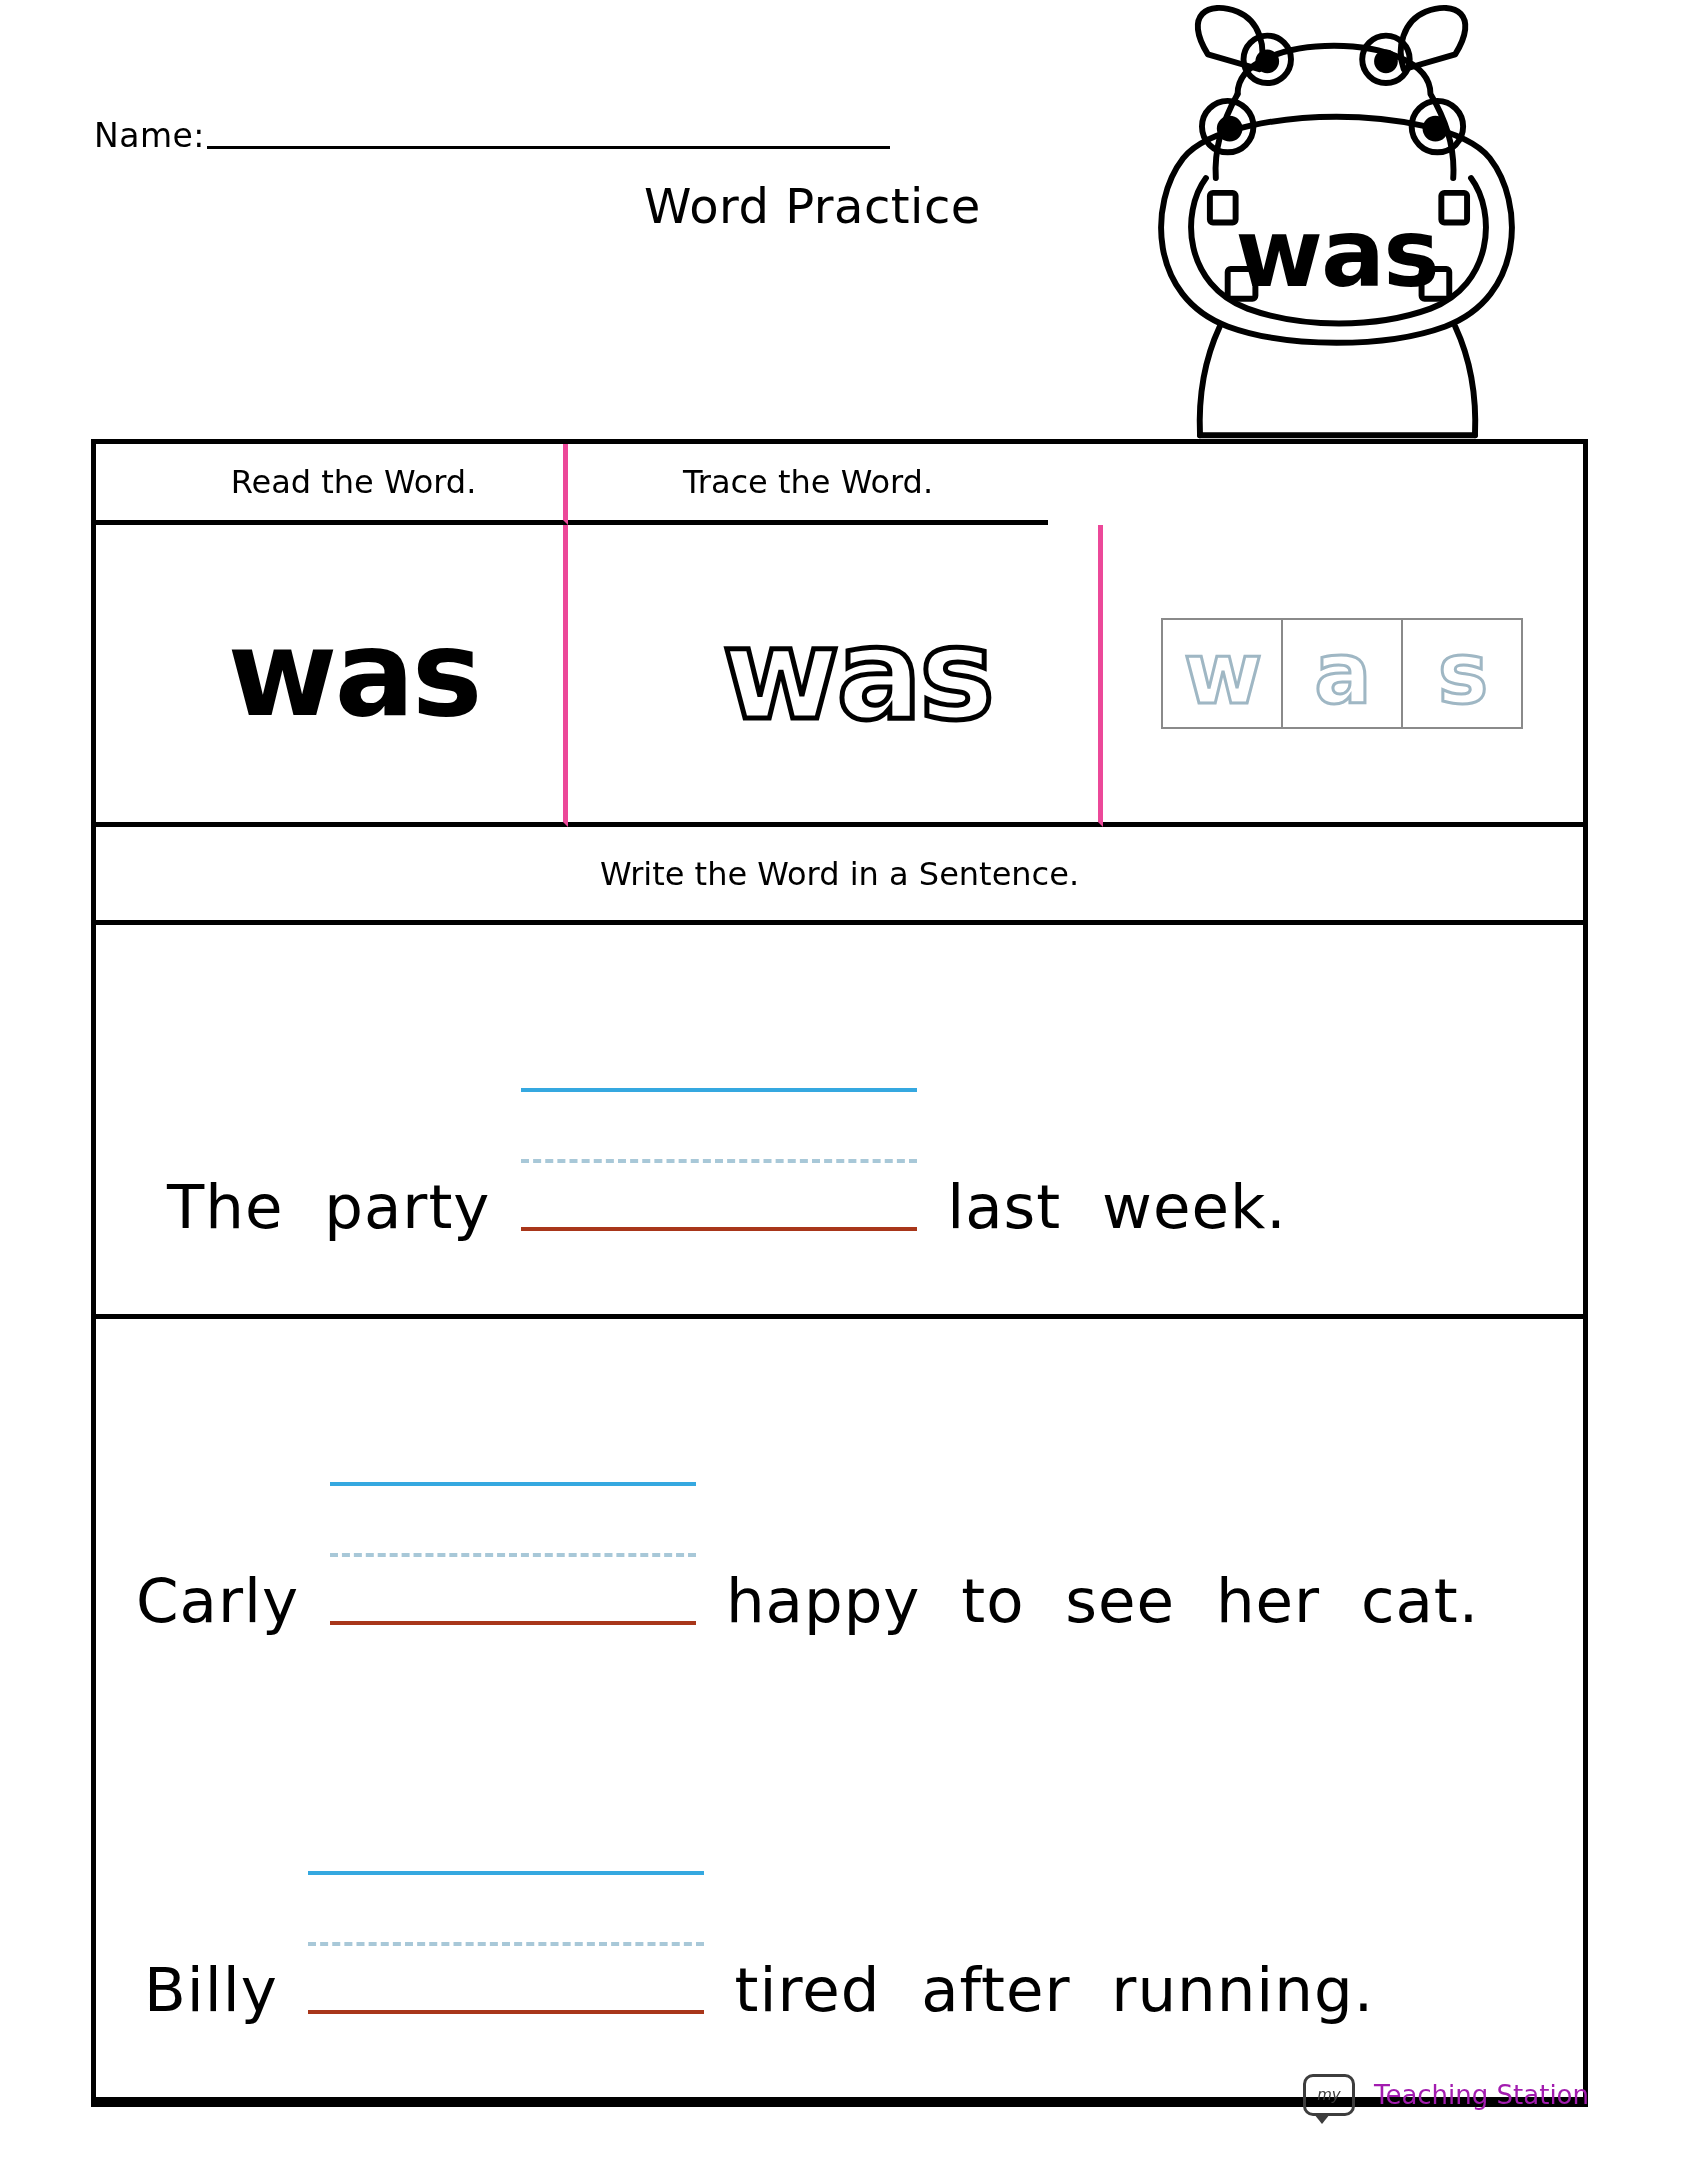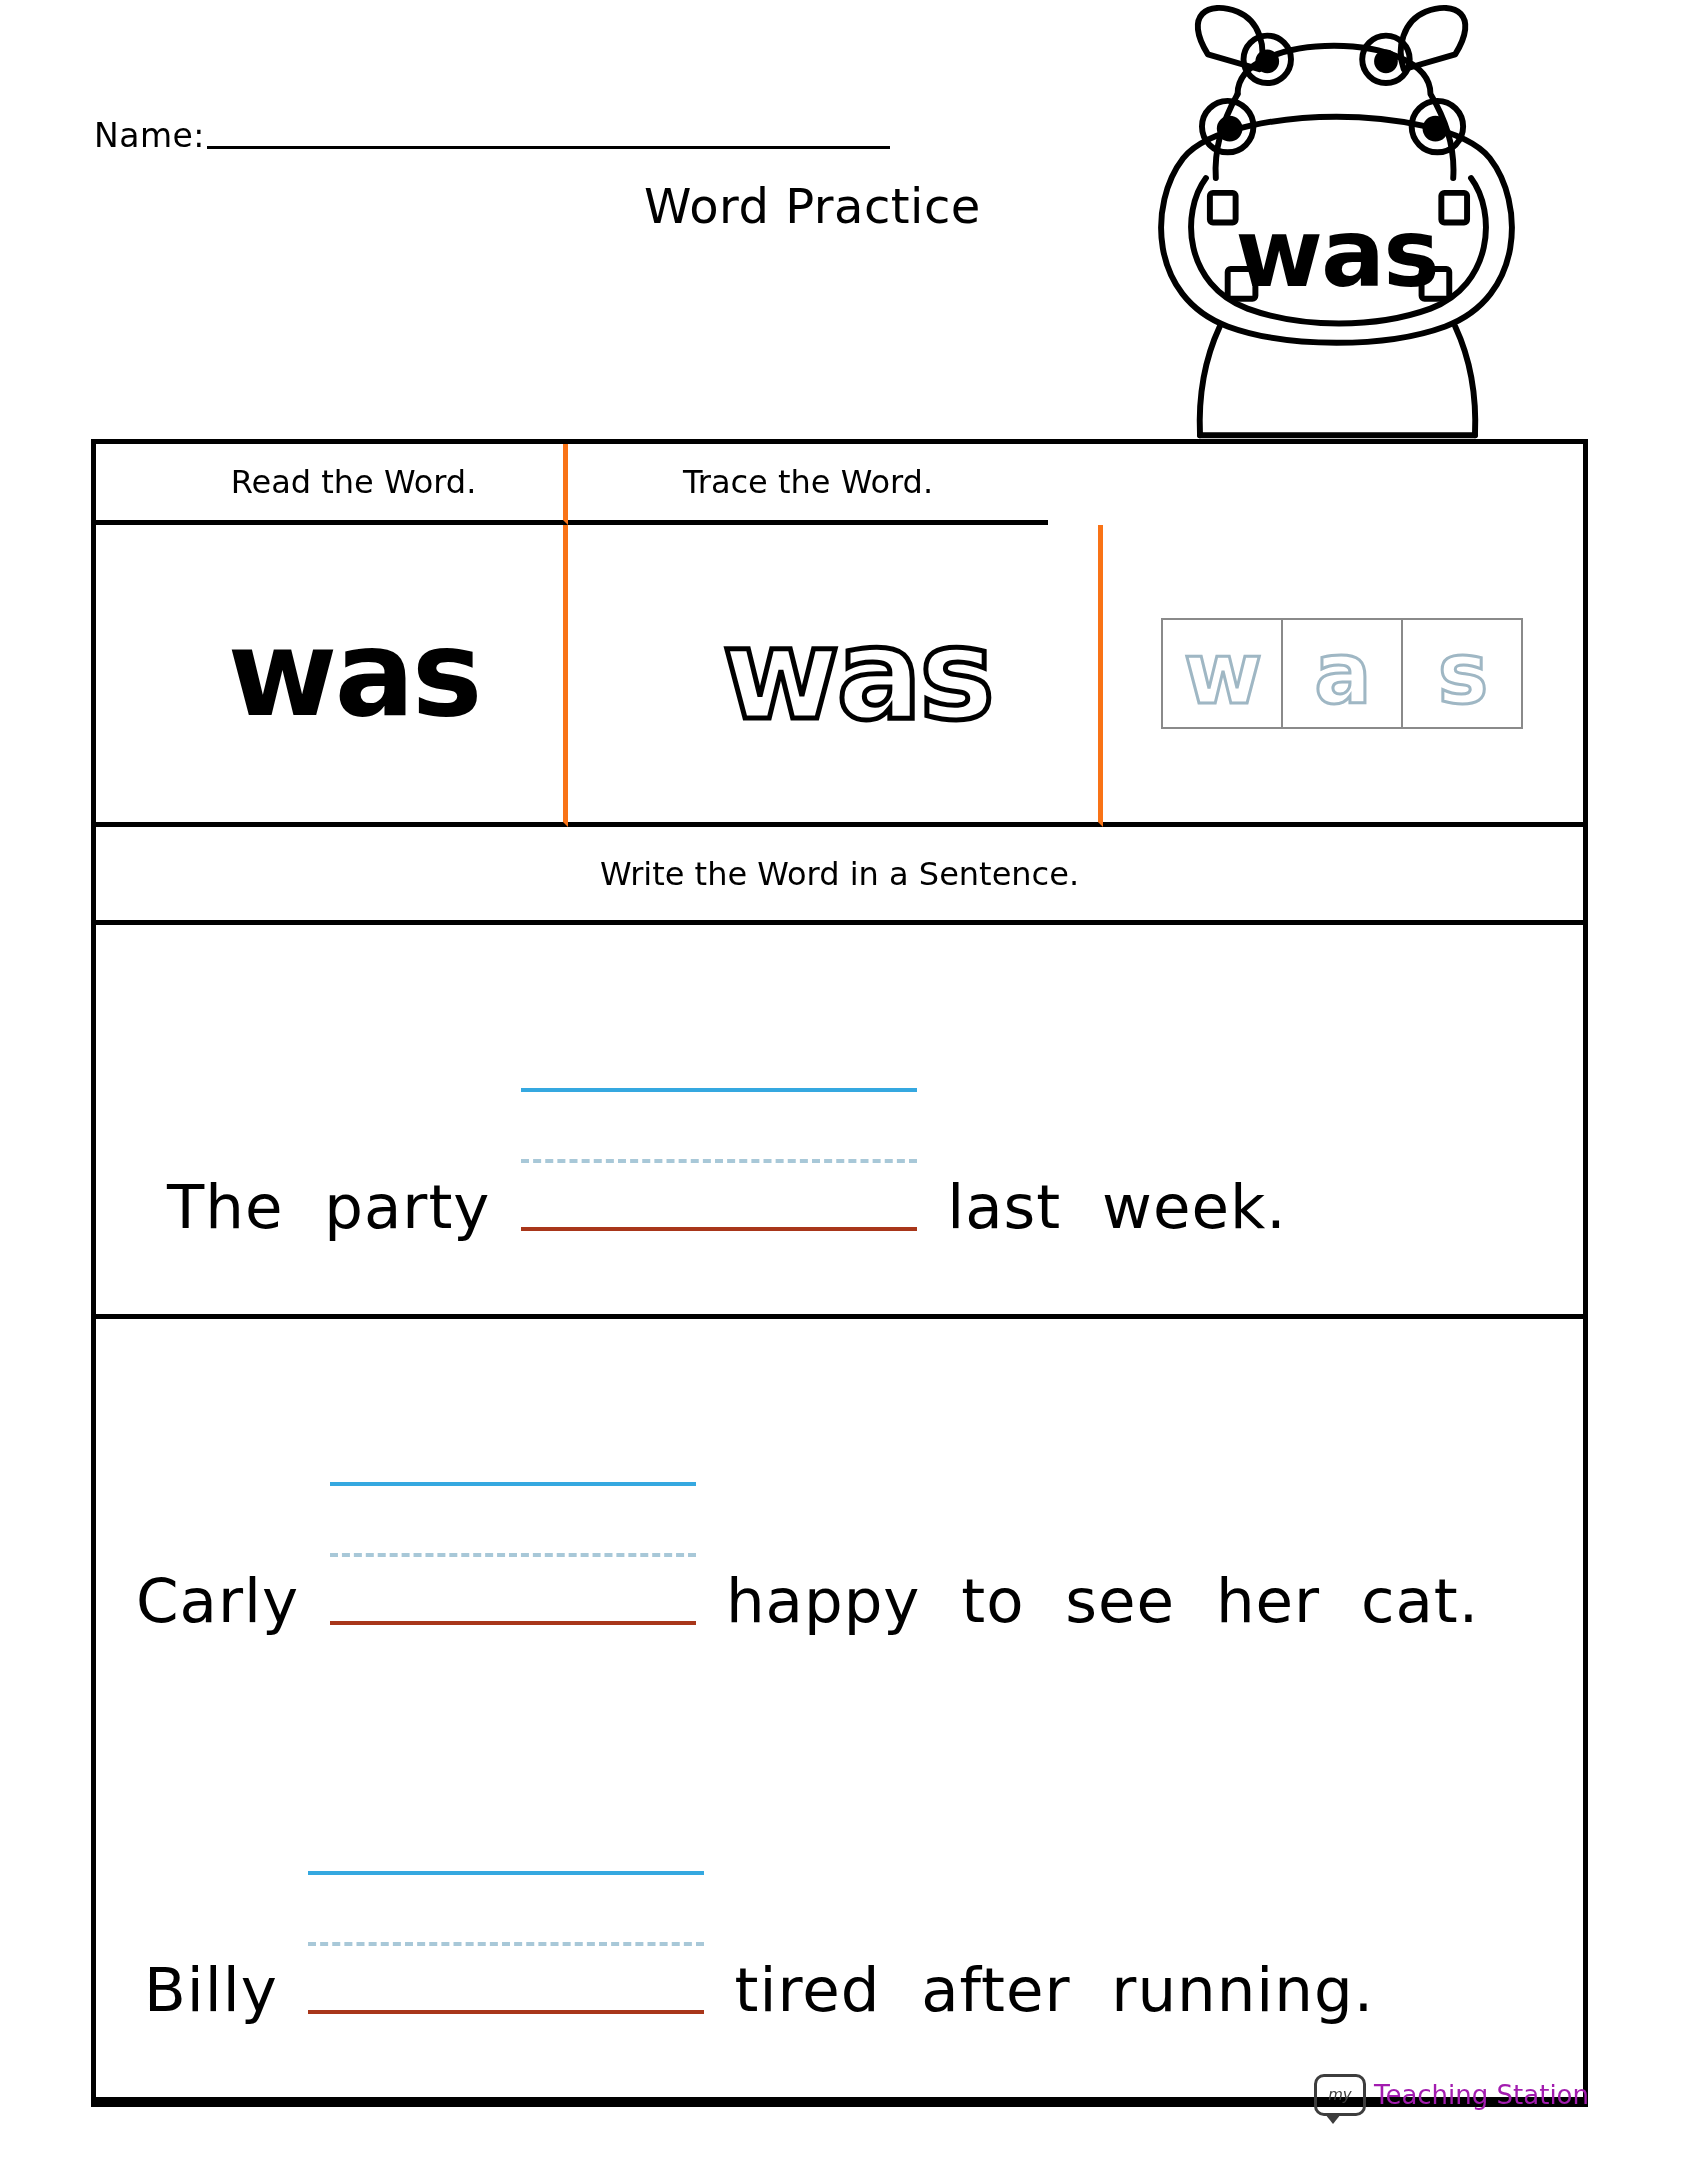--- a/index.html
+++ b/index.html
@@ -92,21 +92,21 @@
     box-sizing: border-box;
     display: flex;
     align-items: center;
     justify-content: center;
     position: relative;
   }
   .head-cell {
     font-size: 32px;
     border-bottom: 5px solid #000;
   }
-  .bdr-r { border-right: 5px solid #f97316; padding-left: 48px; }
+  .bdr-r { border-right: 5px solid #ec4899; padding-left: 48px; }
 
   .c1 { width: 472px; }
   .c2 { width: 535px; }
   .c3 { width: 480px; }
 
   .word-row { height: 302px; }
   .word-cell {
     border-bottom: 5px solid #000;
   }
 
@@ -202,21 +202,21 @@
     border-top: 4px solid #a8361a;
   }
 
   
   .footer {
     position: absolute;
     right: 94px;
     top: 2074px;
     display: flex;
     align-items: center;
-    gap: 8px;
+    gap: 19px;
   }
   .footer .logo-bubble {
     width: 46px;
     height: 36px;
     border: 3px solid #3d3d3d;
     border-radius: 10px;
     display: flex;
     align-items: center;
     justify-content: center;
     font-size: 15px;

